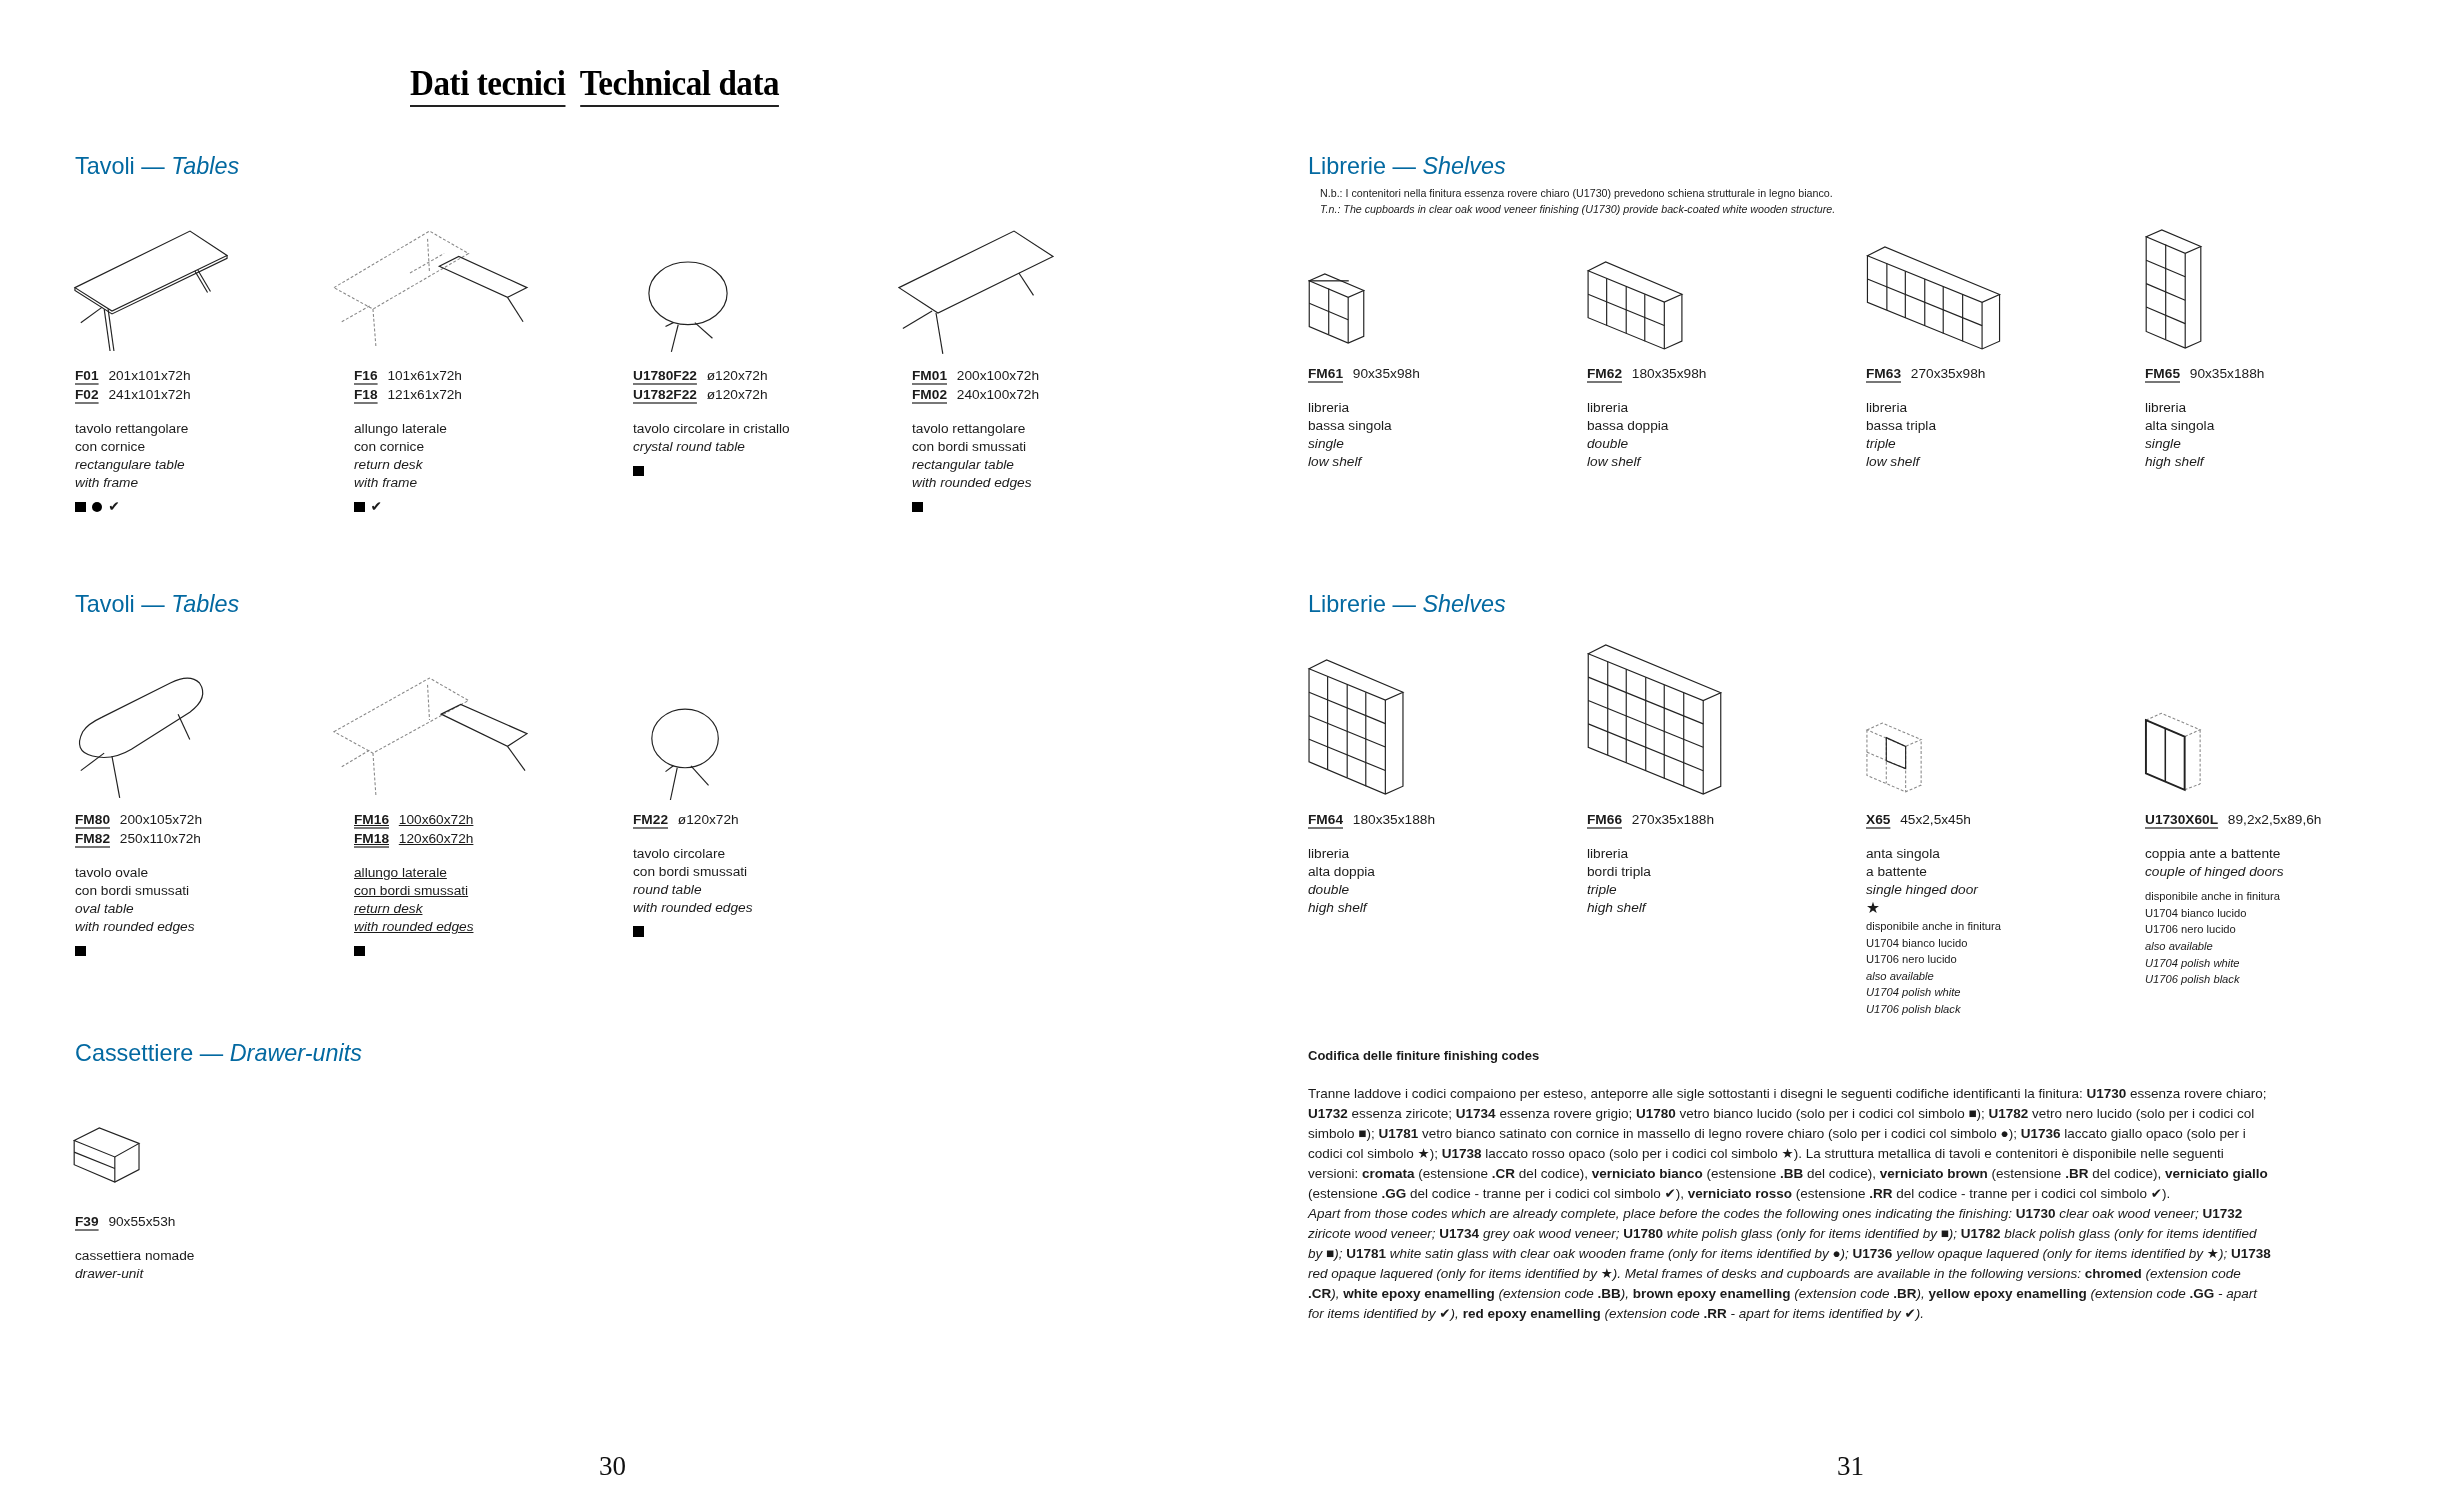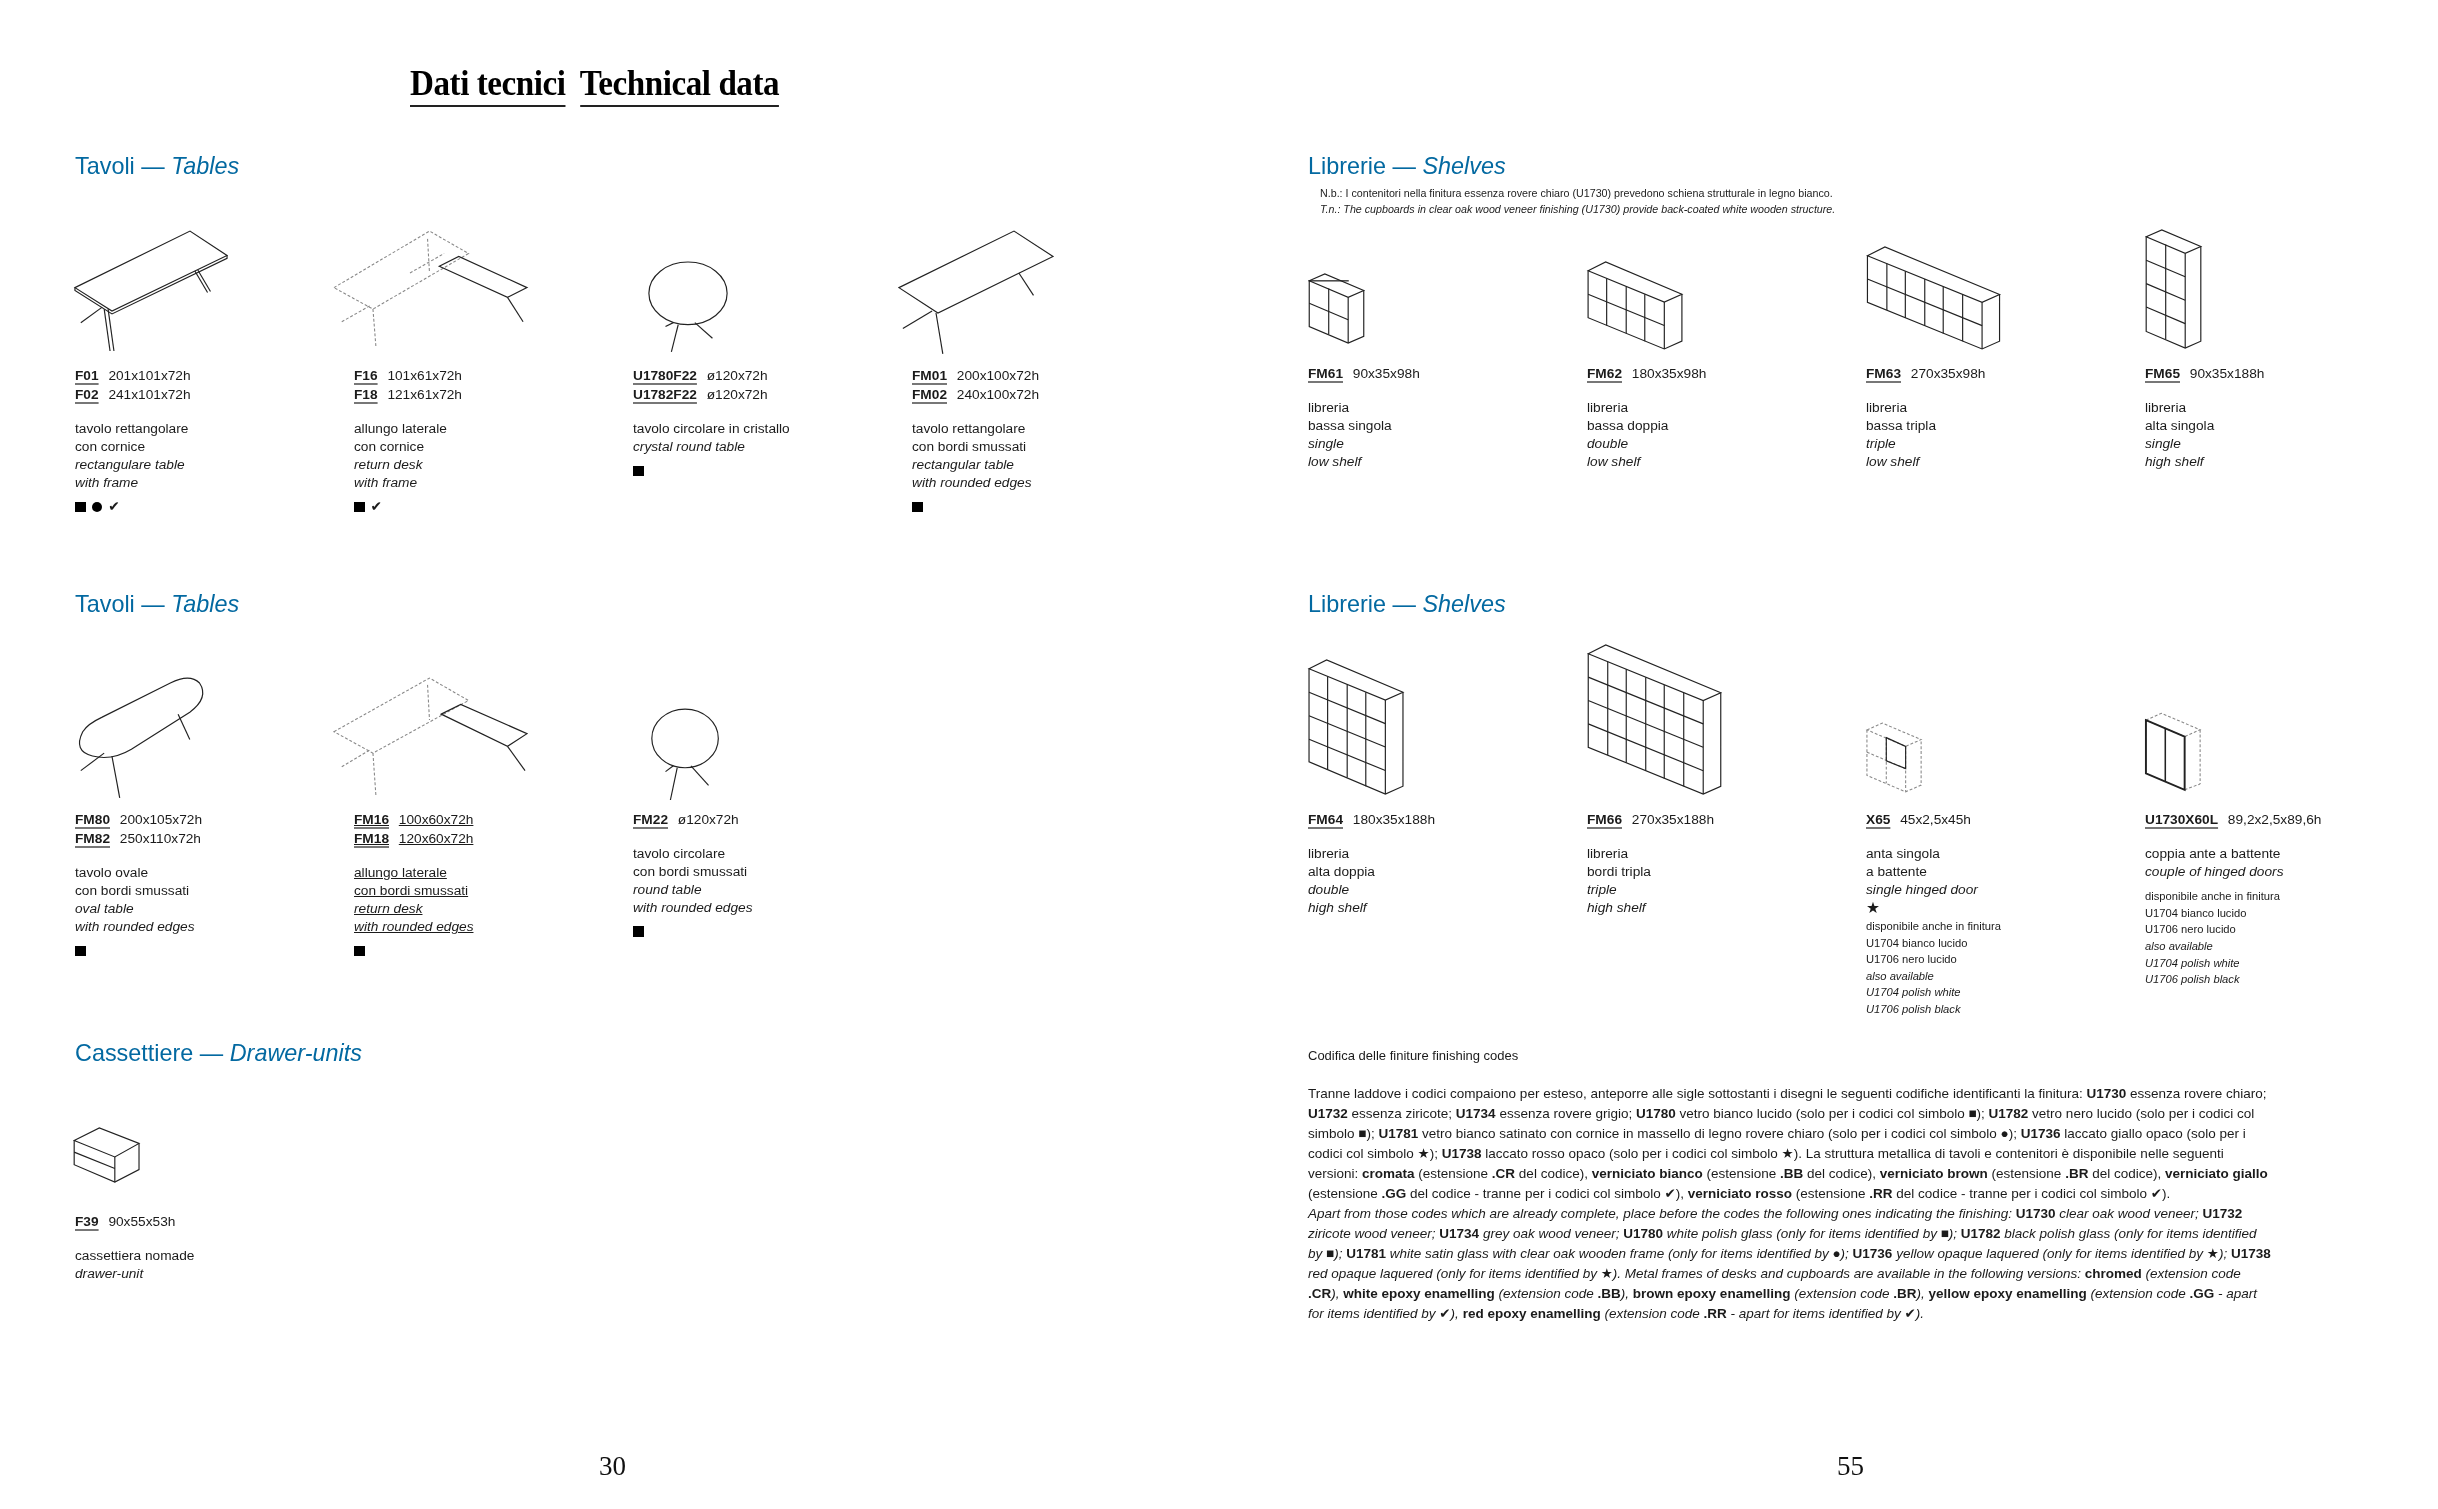--- a/index.html
+++ b/index.html
@@ -19,21 +19,21 @@
   .desc { margin-top: 16px; }
   .desc div { white-space: nowrap; }
   .desc .en { font-style: italic; }
   .symbols { margin-top: 9.8px; font-size: 13.7px; letter-spacing: 3.9px; display: flex; gap: 5.9px; align-items: center; }
   .sym-square { width: 10.7px; height: 10.7px; background: #000; display: inline-block; }
   .sym-dot { width: 10.7px; height: 10.7px; background: #000; border-radius: 50%; display: inline-block; }
   .sym-check { font-size: 13.7px; font-weight: bold; line-height: 10.7px; }
   .sym-star { font-size: 15.6px; line-height: 13.7px; }
   .avail { margin-top: 7.8px; font-size: 11.2px; line-height: 16.6px; }
   .avail .en { font-style: italic; }
-  .codifica-h { font-weight: normal; font-size: 13px; }
+  .codifica-h { font-weight: bold; font-size: 13px; }
   .para { width: 965px; font-size: 13.5px; line-height: 20px; color: #1b1b1b; }
   .para b { font-weight: bold; }
   .para .en { font-style: italic; }
   .para .en b { font-style: normal; }
   .pagenum { font-family: "Liberation Serif", "DejaVu Serif", serif; font-size: 27px; color: #111; }
   svg { overflow: visible; }
   svg .ln { fill: none; stroke: #222; stroke-width: 1.2; }
   svg .dash { fill: none; stroke: #888; stroke-width: 1.1; stroke-dasharray: 3 2; }
 </style>
 </head>
@@ -468,14 +468,14 @@
     <div class="en">U1706 polish black</div>
   </div>
 </div>
 
 <div class="abs codifica-h" style="top:1048px;left:1308px;">Codifica delle finiture finishing codes</div>
 <div class="abs para" style="top:1084px;left:1308px;">
   <span id="para-it"><span>Tranne laddove i codici compaiono per esteso, anteporre alle sigle sottostanti i disegni le seguenti codifiche identificanti la finitura: </span><b>U1730</b><span> essenza rovere chiaro; </span><b>U1732</b><span> essenza ziricote; </span><b>U1734</b><span> essenza rovere grigio; </span><b>U1780</b><span> vetro bianco lucido (solo per i codici col simbolo ■); </span><b>U1782</b><span> vetro nero lucido (solo per i codici col simbolo ■); </span><b>U1781</b><span> vetro bianco satinato con cornice in massello di legno rovere chiaro (solo per i codici col simbolo ●); </span><b>U1736</b><span> laccato giallo opaco (solo per i codici col simbolo ★); </span><b>U1738</b><span> laccato rosso opaco (solo per i codici col simbolo ★). La struttura metallica di tavoli e contenitori è disponibile nelle seguenti versioni: </span><b>cromata</b><span> (estensione </span><b>.CR</b><span> del codice), </span><b>verniciato bianco</b><span> (estensione </span><b>.BB</b><span> del codice), </span><b>verniciato brown</b><span> (estensione </span><b>.BR</b><span> del codice), </span><b>verniciato giallo</b><span> (estensione </span><b>.GG</b><span> del codice - tranne per i codici col simbolo ✔), </span><b>verniciato rosso</b><span> (estensione </span><b>.RR</b><span> del codice - tranne per i codici col simbolo ✔).</span></span><br>
   <span id="para-en" class="en"><span>Apart from those codes which are already complete, place before the codes the following ones indicating the finishing: </span><b>U1730</b><span> clear oak wood veneer; </span><b>U1732</b><span> ziricote wood veneer; </span><b>U1734</b><span> grey oak wood veneer; </span><b>U1780</b><span> white polish glass (only for items identified by ■); </span><b>U1782</b><span> black polish glass (only for items identified by ■); </span><b>U1781</b><span> white satin glass with clear oak wooden frame (only for items identified by ●); </span><b>U1736</b><span> yellow opaque laquered (only for items identified by ★); </span><b>U1738</b><span> red opaque laquered (only for items identified by ★). Metal frames of desks and cupboards are available in the following versions: </span><b>chromed</b><span> (extension code </span><b>.CR</b><span>), </span><b>white epoxy enamelling</b><span> (extension code </span><b>.BB</b><span>), </span><b>brown epoxy enamelling</b><span> (extension code </span><b>.BR</b><span>), </span><b>yellow epoxy enamelling</b><span> (extension code </span><b>.GG</b><span> - apart for items identified by ✔), </span><b>red epoxy enamelling</b><span> (extension code </span><b>.RR</b><span> - apart for items identified by ✔).</span></span>
 </div>
 
-<div class="abs pagenum" style="top:1451px;left:1837px;">55</div>
+<div class="abs pagenum" style="top:1451px;left:1837px;">31</div>
 
 
 </body></html>

